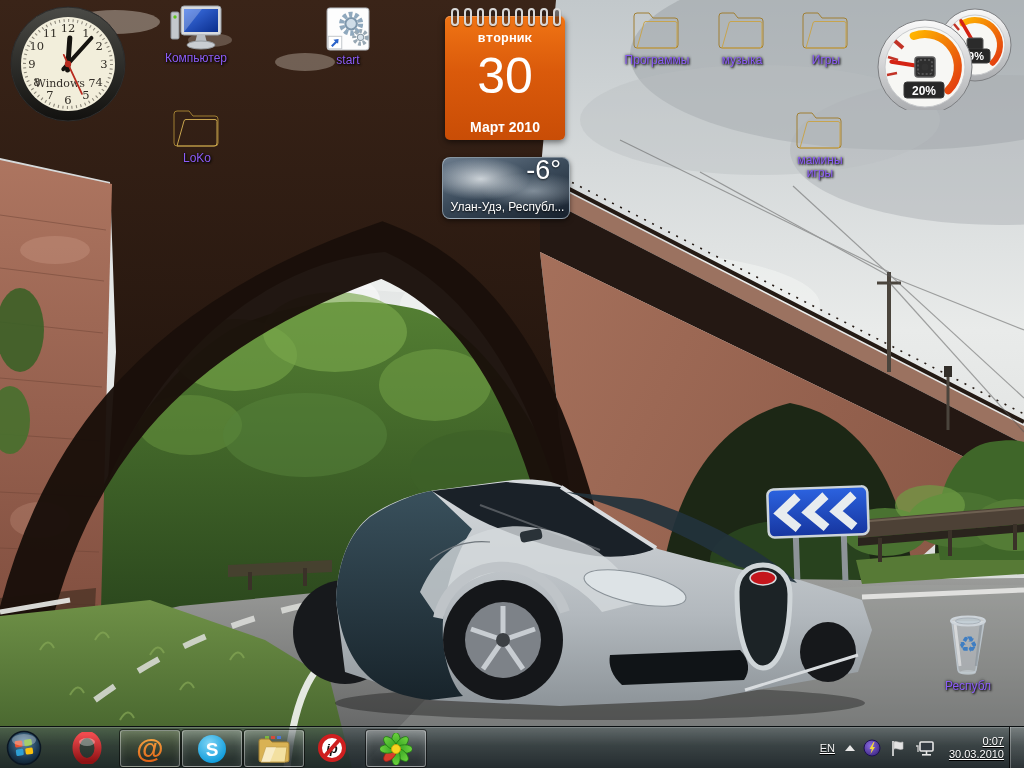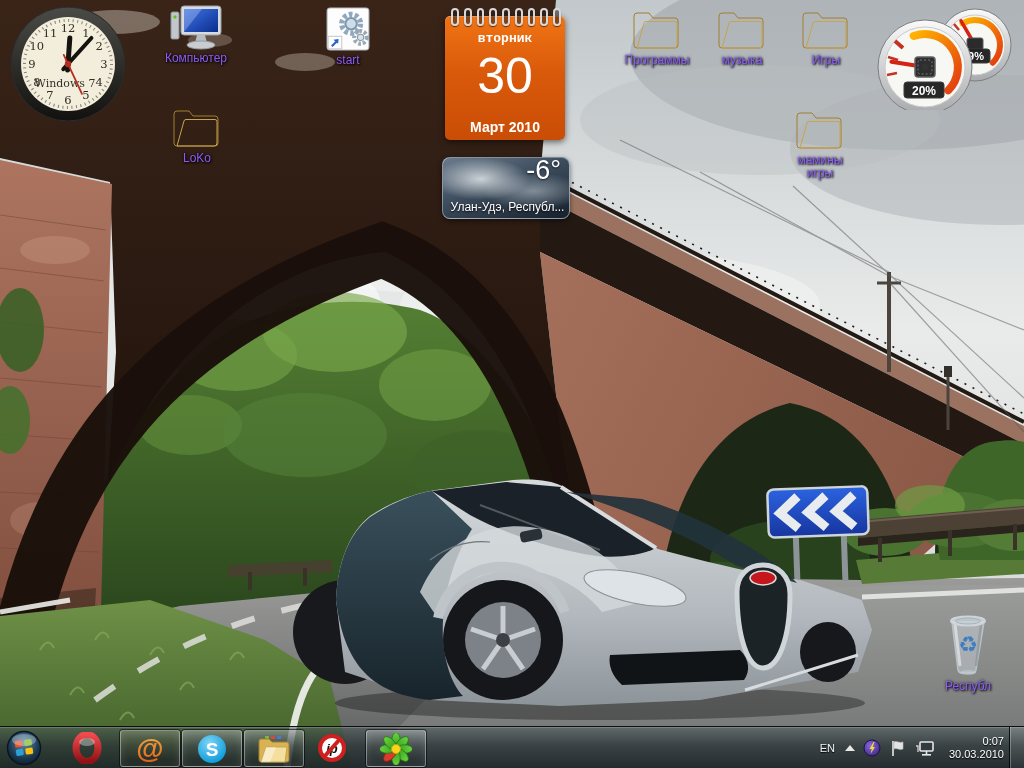--- a/index.html
+++ b/index.html
@@ -42,21 +42,21 @@
   
   .taskbar{position:absolute;left:0;top:726px;width:1024px;height:42px;
     background:linear-gradient(180deg,rgba(78,92,94,.55) 0%,rgba(44,54,56,.82) 45%,rgba(28,36,40,.9) 100%);
     border-top:1px solid rgba(8,12,14,.9);
     box-shadow:inset 0 1px 0 rgba(255,255,255,.18);}
   .tb-btn{position:absolute;top:3px;height:35px;width:58px;border:1px solid rgba(255,255,255,.4);
     border-radius:3px;background:linear-gradient(180deg,rgba(255,255,255,.25),rgba(255,255,255,.07) 45%,rgba(0,0,0,.12));
     box-shadow:0 0 0 1px rgba(0,0,0,.55), inset 0 0 8px rgba(255,255,255,.12);
     display:flex;align-items:center;justify-content:center;}
   .tb-plain{position:absolute;top:3px;height:35px;display:flex;align-items:center;justify-content:center;}
-  .tray{position:absolute;right:20px;top:0;height:42px;display:flex;align-items:center;gap:8px;color:#fff;}
+  .tray{position:absolute;right:20px;top:0;height:42px;display:flex;align-items:center;gap:8px;color:#fff;text-decoration:underline;}
   .tray .lang{font-size:11px;color:#f2f2f2;text-shadow:0 1px 1px #000;padding:0 2px;}
   .tray .uparrow{width:0;height:0;border-left:5px solid transparent;border-right:5px solid transparent;
     border-bottom:6px solid #e8e8e8;}
   .tray .clockblk{text-align:right;font-size:11px;line-height:13px;color:#fff;
     text-shadow:0 1px 1px #000;padding-left:4px;}
   .showdesk{position:absolute;right:0;top:0;width:14px;height:42px;
     border-left:1px solid rgba(0,0,0,.85);
     box-shadow:inset 1px 0 0 rgba(255,255,255,.28);
     background:linear-gradient(180deg,rgba(255,255,255,.14),rgba(255,255,255,.03));}
 </style>

